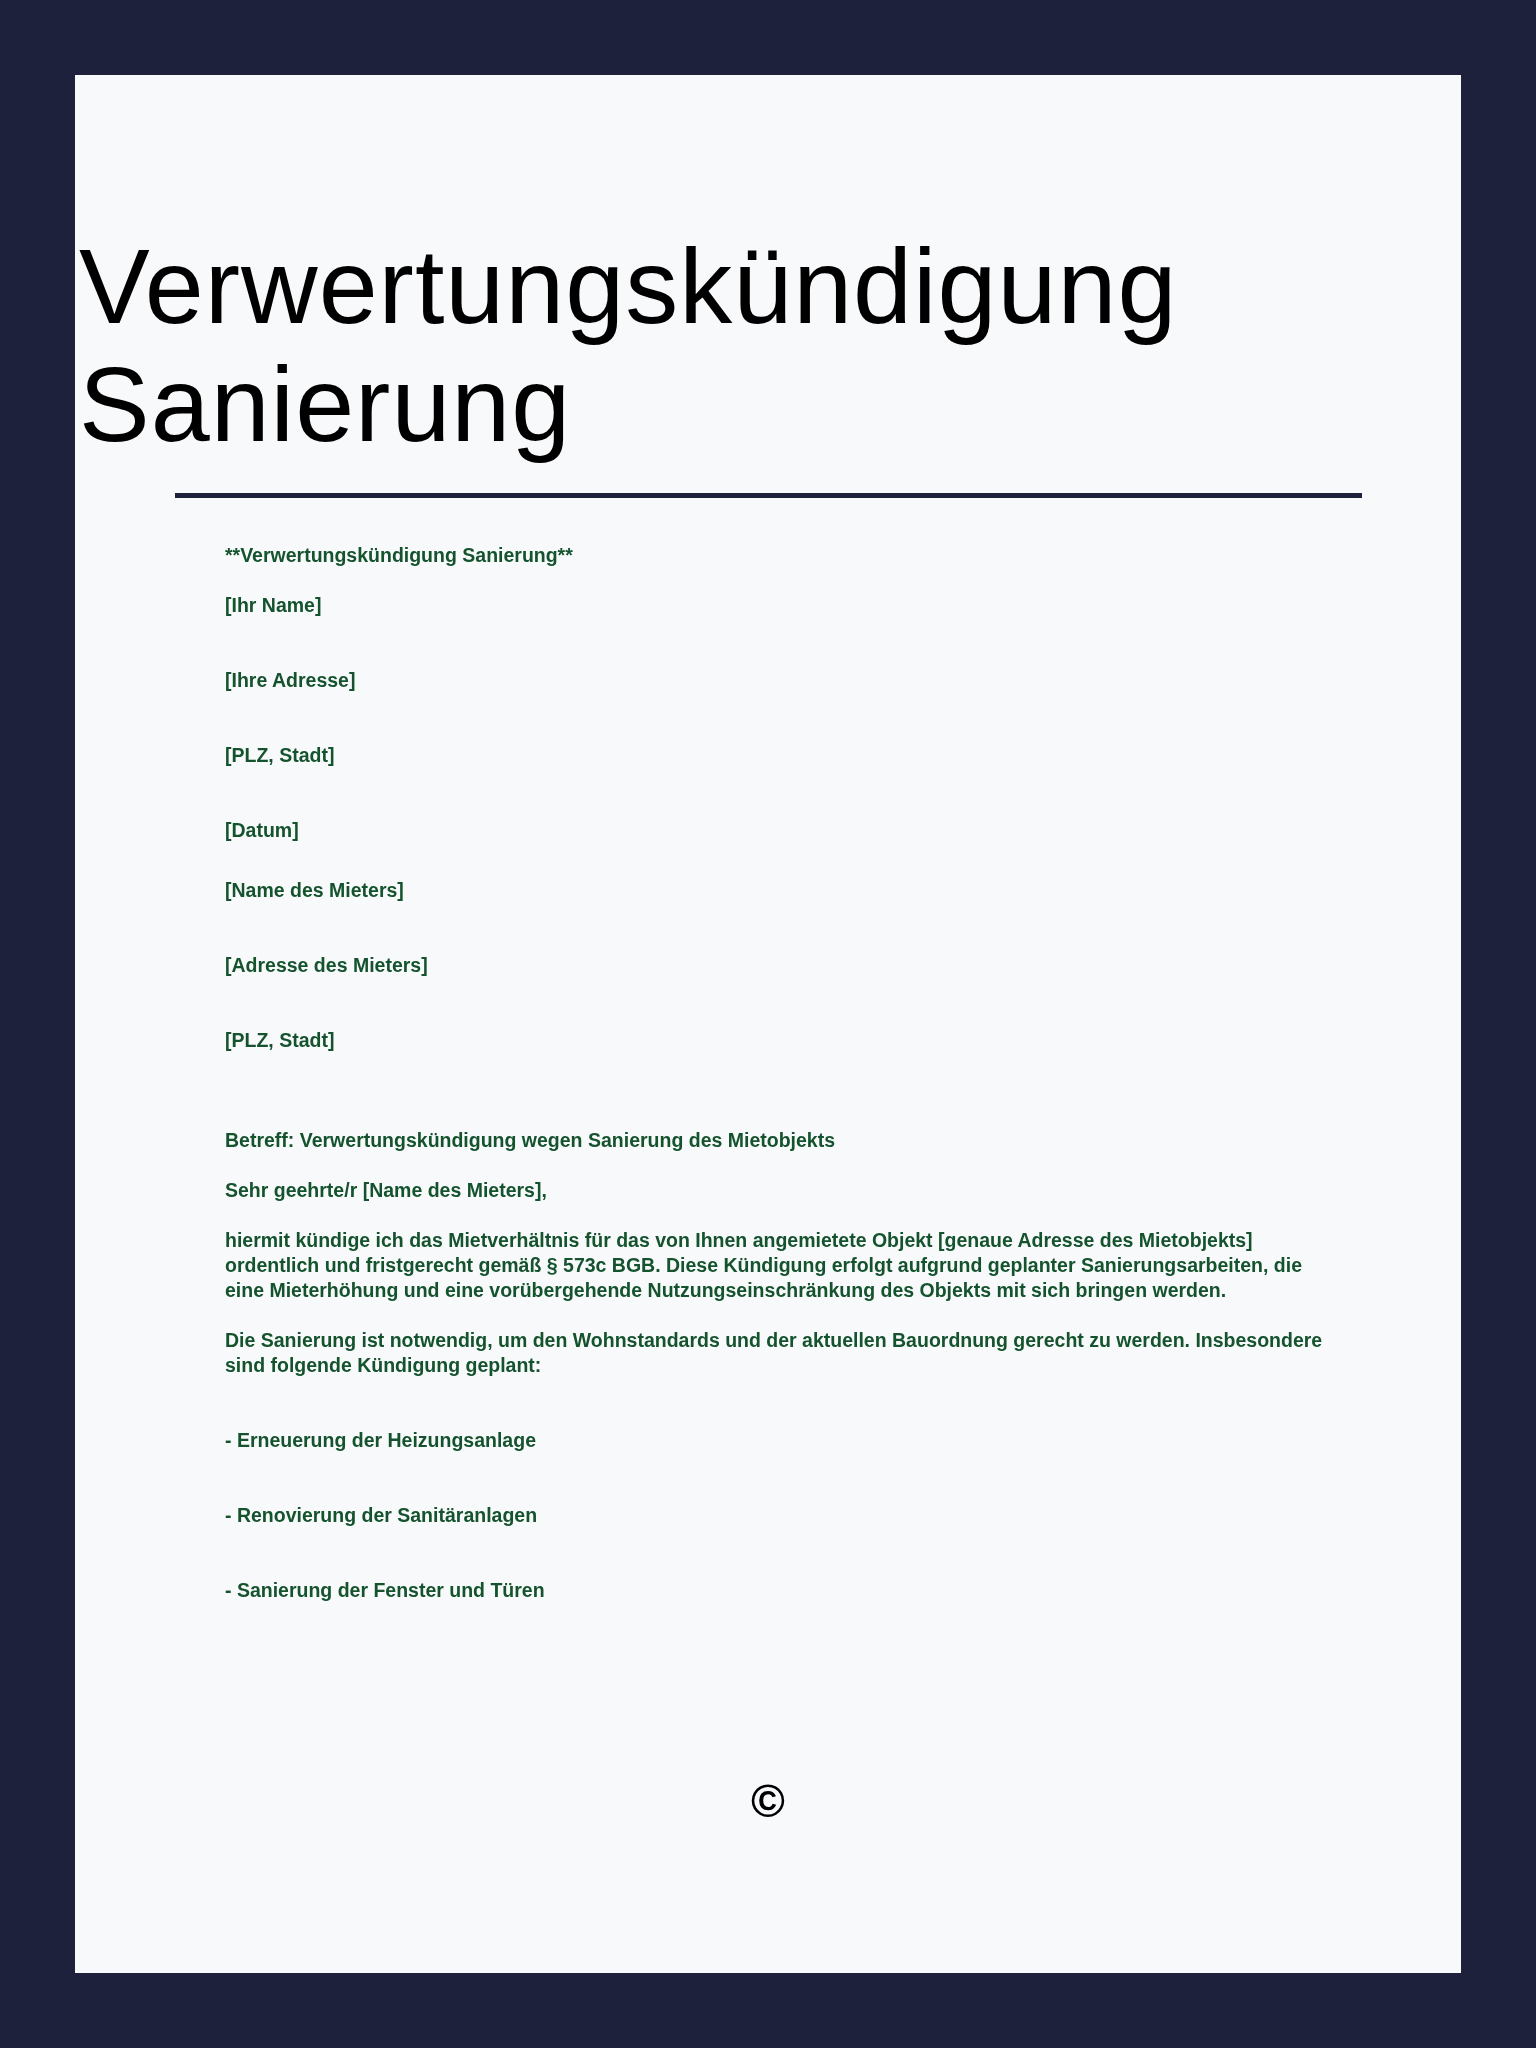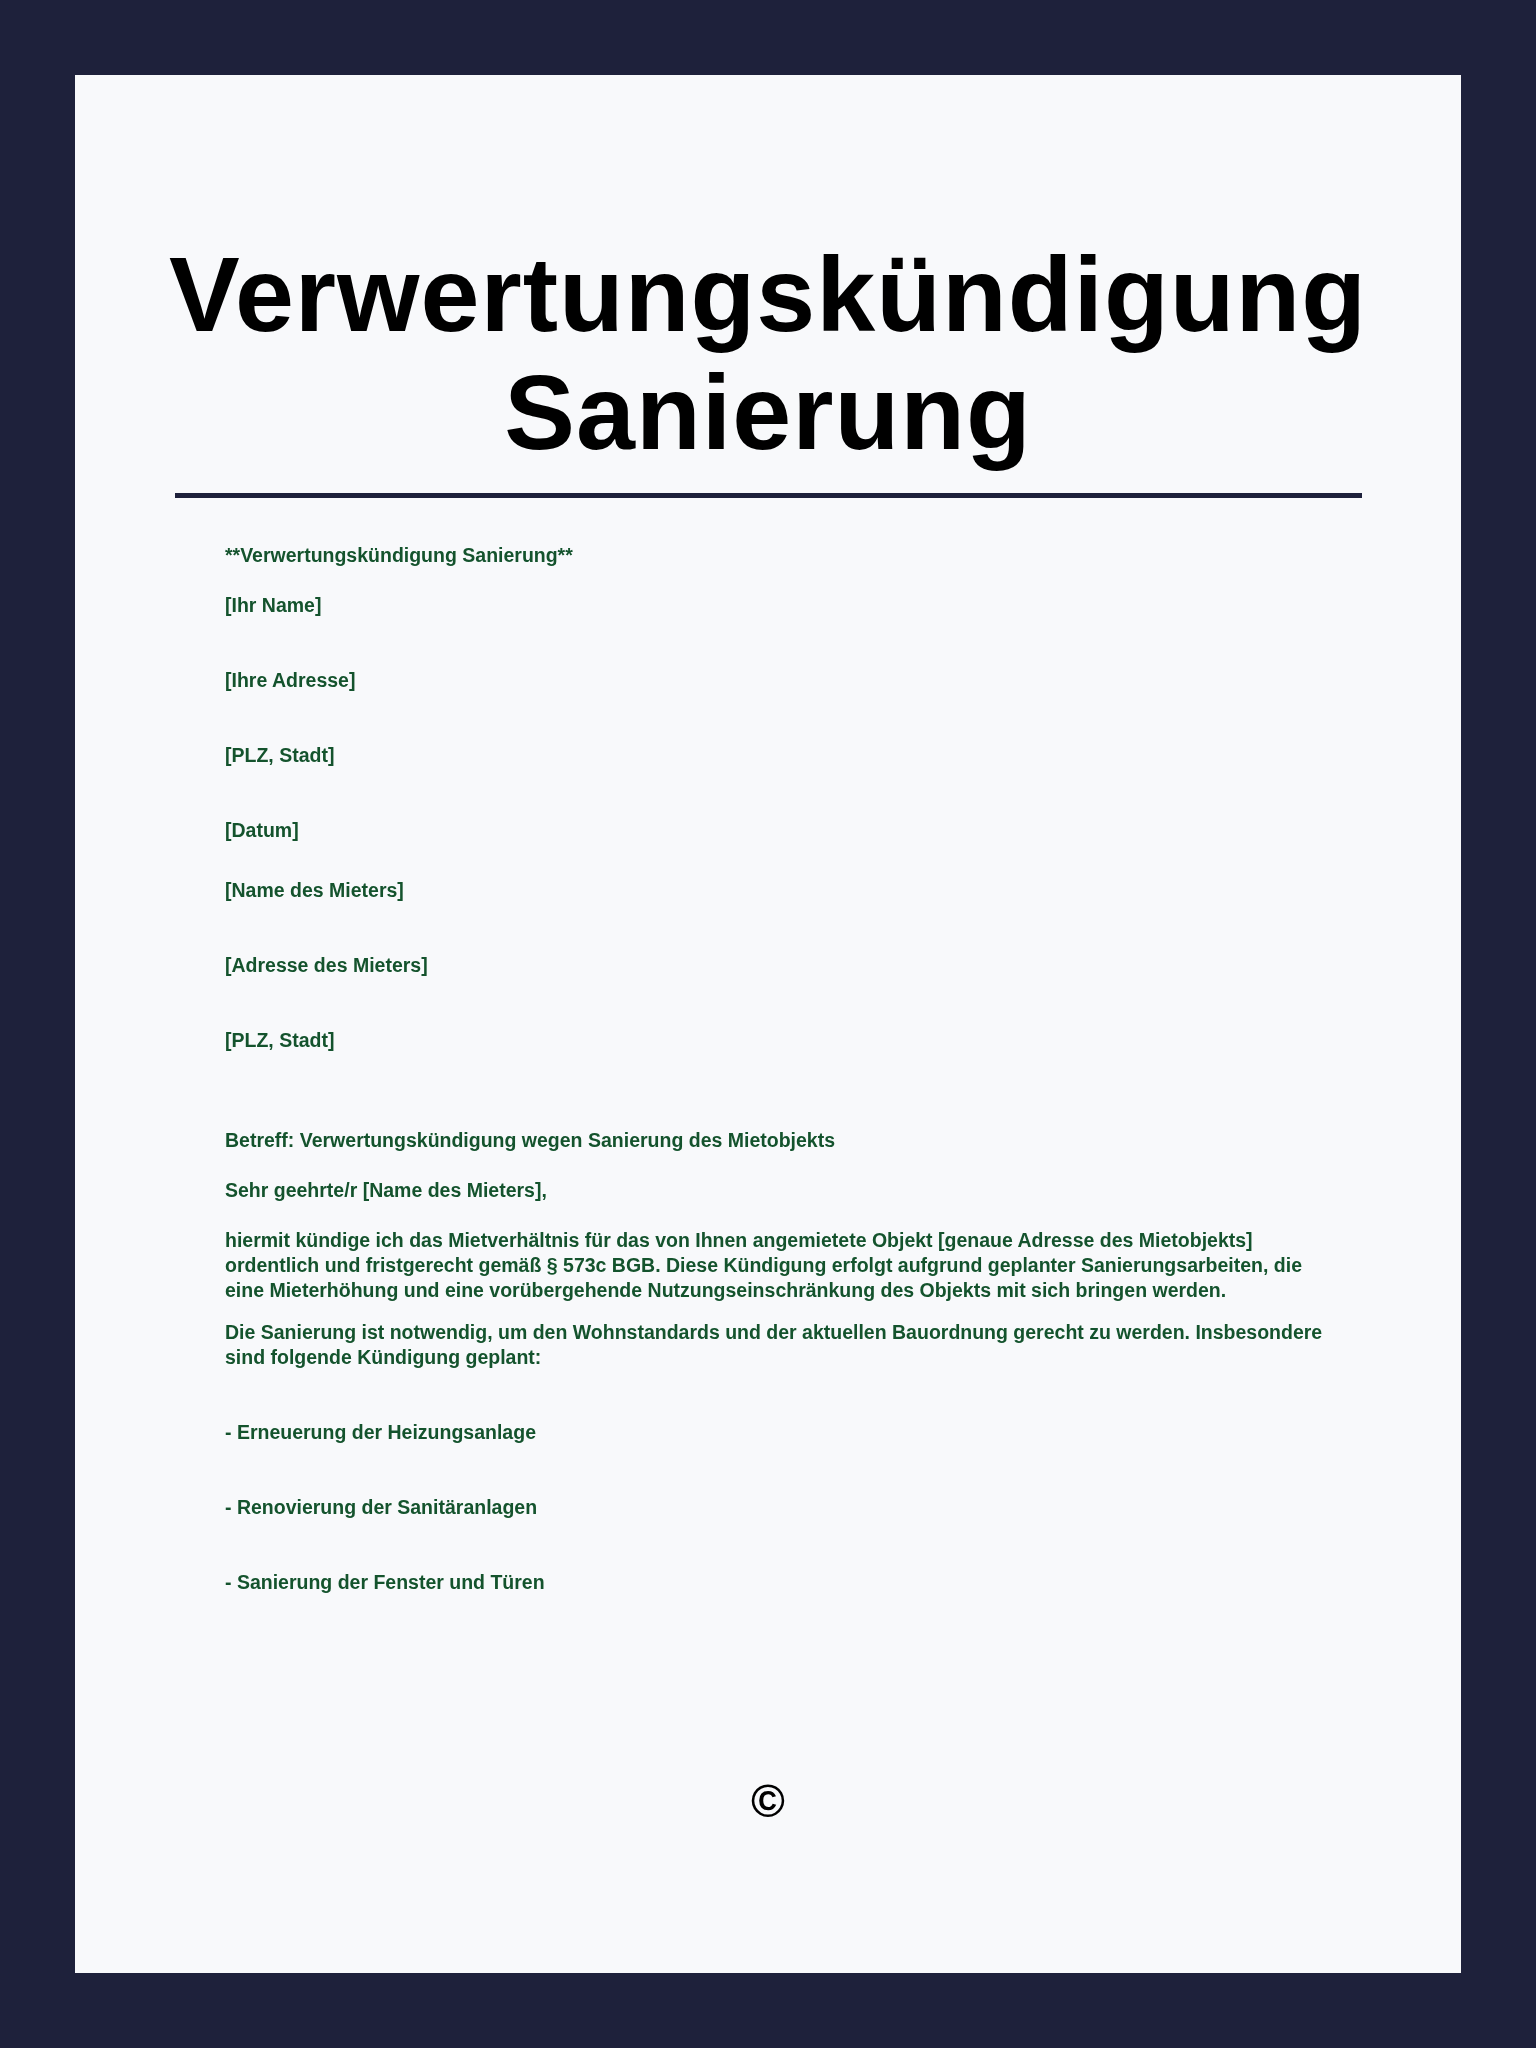--- a/index.html
+++ b/index.html
@@ -12,24 +12,24 @@
     }
     .page {
       position: absolute;
       left: 75px; top: 75px;
       width: 1386px; height: 1898px;
       background: #f8f9fb;
     }
     .title {
       position: absolute;
       left: 0; right: 0; top: 148px;
-      margin: 12px;
-      text-align: center;
+      margin: 4px;
+      text-align: left;
       font-family: "Liberation Sans", sans-serif;
-      font-weight: bold;
+      font-weight: normal;
       font-size: 106px;
       line-height: 118px;
       color: #000;
       letter-spacing: 1px;
     }
     .divider {
       position: absolute;
       left: 100px; width: 1187px;
       top: 418px; height: 5px;
       background: #1e213b;
@@ -81,21 +81,21 @@
 
     <span class="line" style="margin-top:75px">Betreff: Verwertungskündigung wegen Sanierung des Mietobjekts</span>
     <span class="line" style="margin-top:25px">Sehr geehrte/r [Name des Mieters],</span>
 
     <div class="para" style="margin-top:25px">
       <span class="line">hiermit kündige ich das Mietverhältnis für das von Ihnen angemietete Objekt [genaue Adresse des Mietobjekts]</span>
       <span class="line">ordentlich und fristgerecht gemäß § 573c BGB. Diese Kündigung erfolgt aufgrund geplanter Sanierungsarbeiten, die</span>
       <span class="line">eine Mieterhöhung und eine vorübergehende Nutzungseinschränkung des Objekts mit sich bringen werden.</span>
     </div>
 
-    <div class="para" style="margin-top:17px">
+    <div class="para" style="margin-top:25px">
       <span class="line">Die Sanierung ist notwendig, um den Wohnstandards und der aktuellen Bauordnung gerecht zu werden. Insbesondere</span>
       <span class="line">sind folgende Kündigung geplant:</span>
     </div>
 
     <div class="para">
       <span class="line" style="margin-top:50px">- Erneuerung der Heizungsanlage</span>
       <span class="line" style="margin-top:50px">- Renovierung der Sanitäranlagen</span>
       <span class="line" style="margin-top:50px">- Sanierung der Fenster und Türen</span>
     </div>
   </div>

